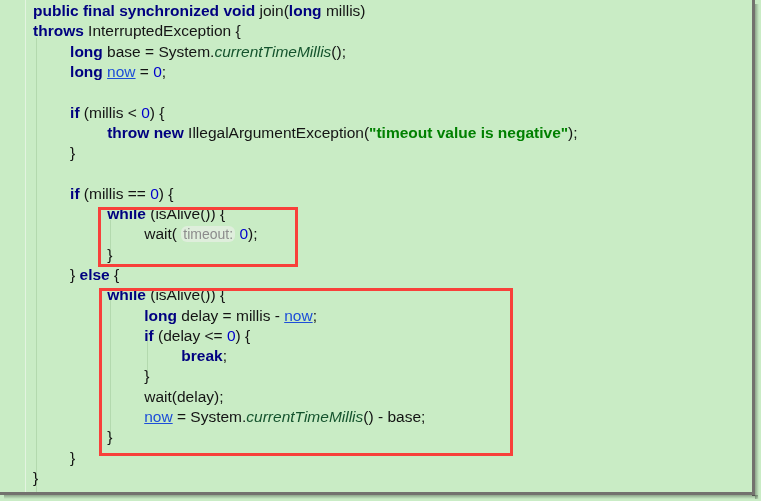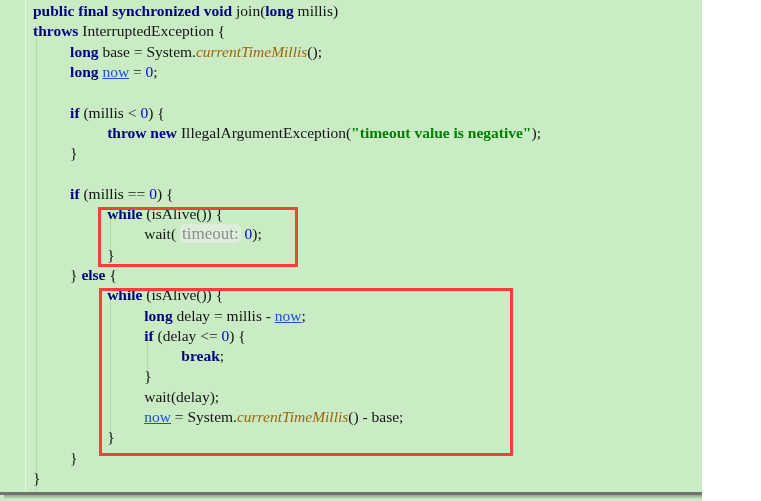--- a/index.html
+++ b/index.html
@@ -2,25 +2,25 @@
 <html><head>
 <meta charset="utf-8">
 <style>
   html, body {
     margin: 0;
     padding: 0;
     background: #ffffff;
   }
   #screenshot {
     position: relative;
-    width: 702px;
+    width: 761px;
     height: 501px;
     overflow: hidden;
     background: #c9ecc5;
-    font-family: Liberation Serif, serif;
+    font-family: Liberation Sans, sans-serif;
   }
   
   #editor {
     position: absolute;
     left: 0;
     top: 0;
     width: 752px;
     height: 492px;
     background: #c9ecc5;
     overflow: hidden;
@@ -81,28 +81,28 @@
   .line {
     position: absolute;
     left: 33px;
     height: 20.3px;
     white-space: pre;
   }
   .kw    { color: #000080; font-weight: bold; }
   .num   { color: #0000cd; }
   .str   { color: #008000; font-weight: bold; }
   .ident { color: #141414; }
-  .stat  { color: #a16207; font-style: italic; }
+  .stat  { color: #14532d; font-style: italic; }
   .field { color: #1d4ed8; text-decoration: underline; }
   .hint  {
     color: #8c8c8c;
     background: #dfeedc;
     border-radius: 6px;
     padding: 0 2px;
-    font-size: 17px;
+    font-size: 14px;
   }
   
   .guide {
     position: absolute;
     width: 1px;
     background: #b3d9ae;
   }
   
   .redbox {
     position: absolute;

